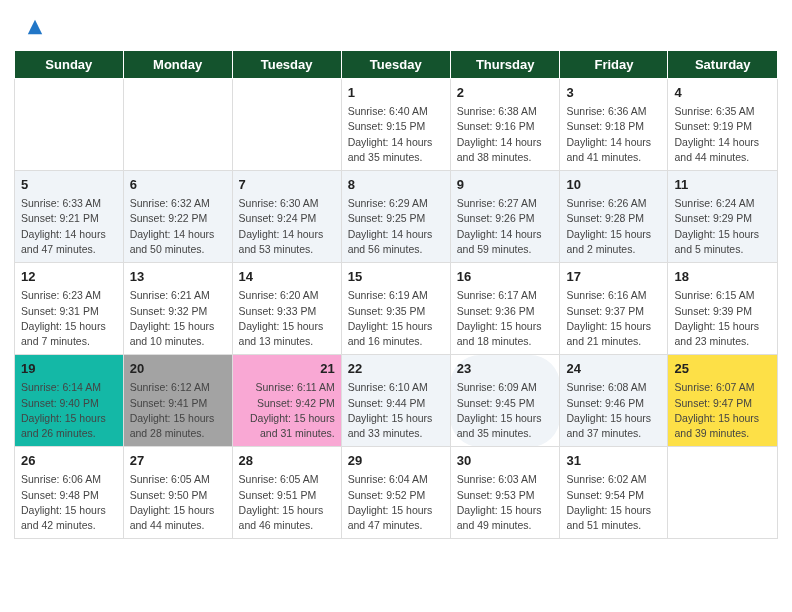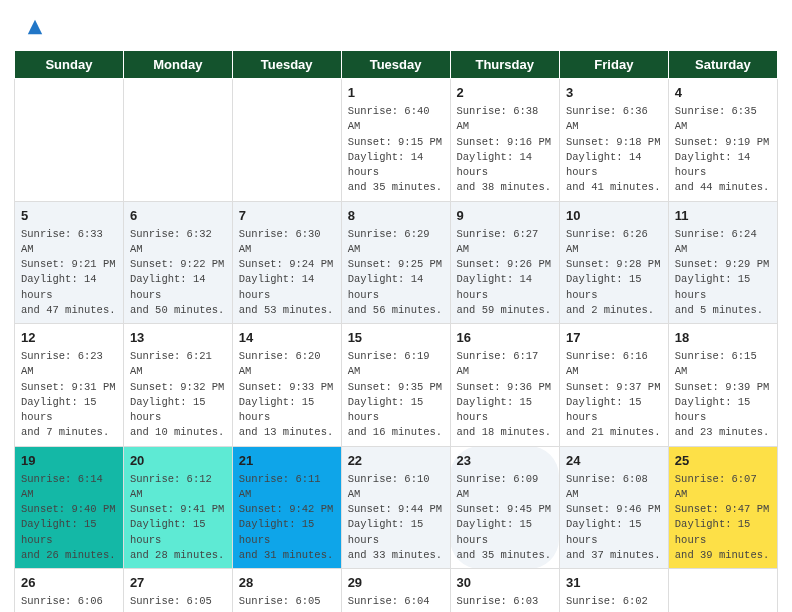--- a/index.html
+++ b/index.html
@@ -87,21 +87,20 @@
       font-size: 13px;
       font-weight: bold;
       color: #222;
       display: block;
       margin-bottom: 2px;
     }
     .day-info {
       color: #444;
       font-size: 10.5px;
       line-height: 1.45;
-      font-family: Liberation Mono, monospace;
     }
     .empty-cell {
       background: #fff !important;
     }
   </style>
 </head>
 <body>
 
 <div class="header">
   <div class="logo">
@@ -211,25 +210,25 @@
           <td>
             <span class="day-num">18</span>
             <div class="day-info">Sunrise: 6:15 AM<br>Sunset: 9:39 PM<br>Daylight: 15 hours<br>and 23 minutes.</div>
           </td>
         </tr>
         <tr>
           <td style="background-color: #14b8a6;">
             <span class="day-num">19</span>
             <div class="day-info">Sunrise: 6:14 AM<br>Sunset: 9:40 PM<br>Daylight: 15 hours<br>and 26 minutes.</div>
           </td>
-          <td style="background-color: #5eead4;">
+          <td style="background-color: #a3a3a3;">
             <span class="day-num">20</span>
             <div class="day-info">Sunrise: 6:12 AM<br>Sunset: 9:41 PM<br>Daylight: 15 hours<br>and 28 minutes.</div>
           </td>
-          <td style="background-color: #0ea5e9;">
+          <td style="background-color: #f9a8d4; text-align: right;">
             <span class="day-num">21</span>
             <div class="day-info">Sunrise: 6:11 AM<br>Sunset: 9:42 PM<br>Daylight: 15 hours<br>and 31 minutes.</div>
           </td>
           <td style="background-color: rgb(240, 244, 248); margin-left: 48px;">
             <span class="day-num">22</span>
             <div class="day-info">Sunrise: 6:10 AM<br>Sunset: 9:44 PM<br>Daylight: 15 hours<br>and 33 minutes.</div>
           </td>
           <td style="background-color: rgb(240, 244, 248); border-radius: 30px;">
             <span class="day-num">23</span>
             <div class="day-info">Sunrise: 6:09 AM<br>Sunset: 9:45 PM<br>Daylight: 15 hours<br>and 35 minutes.</div>

